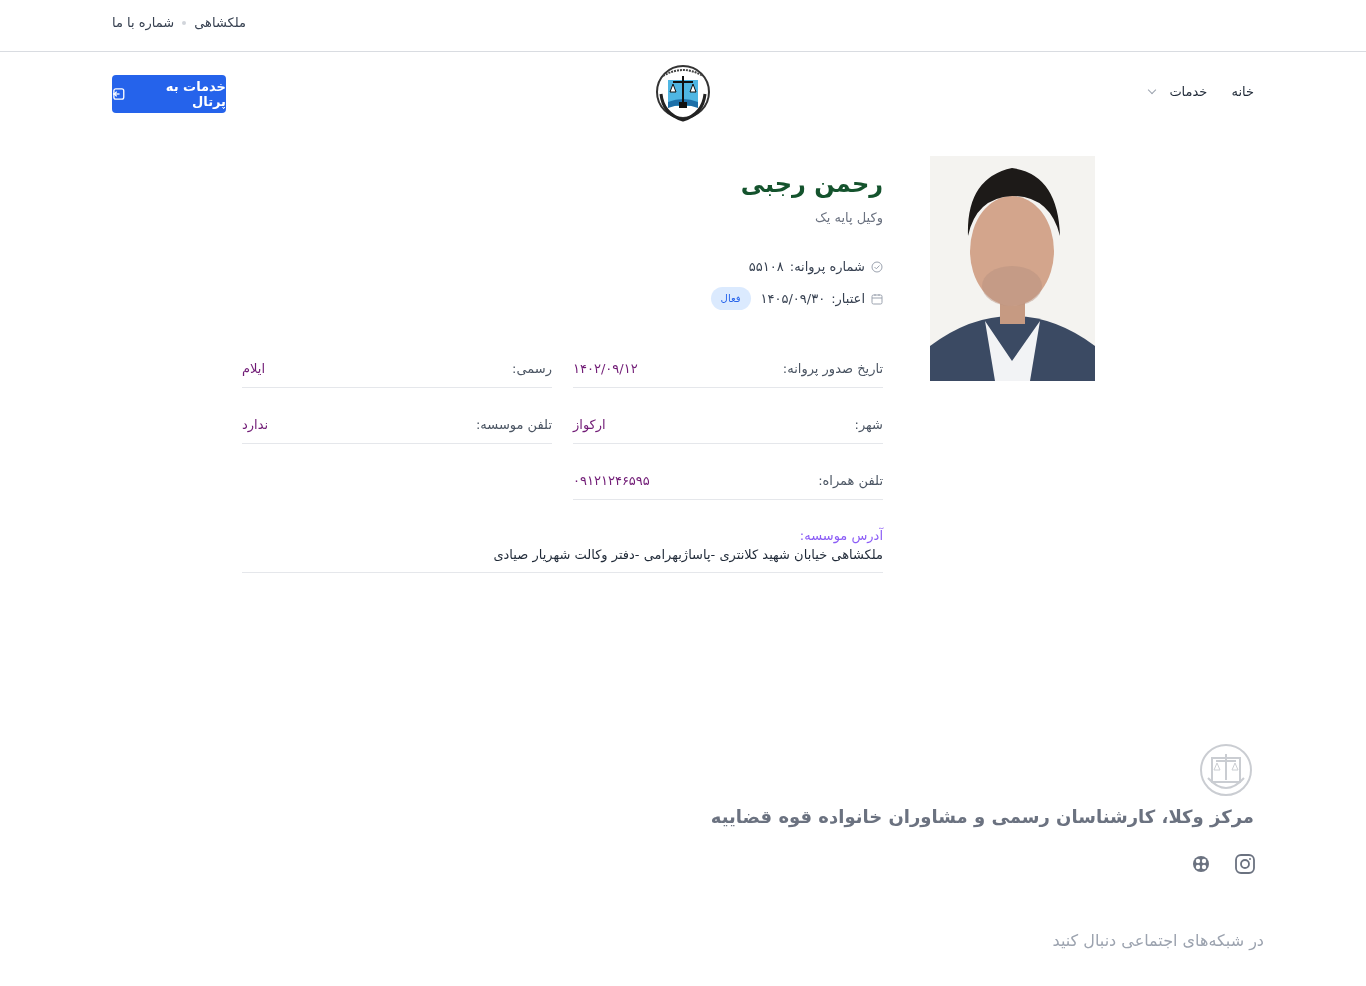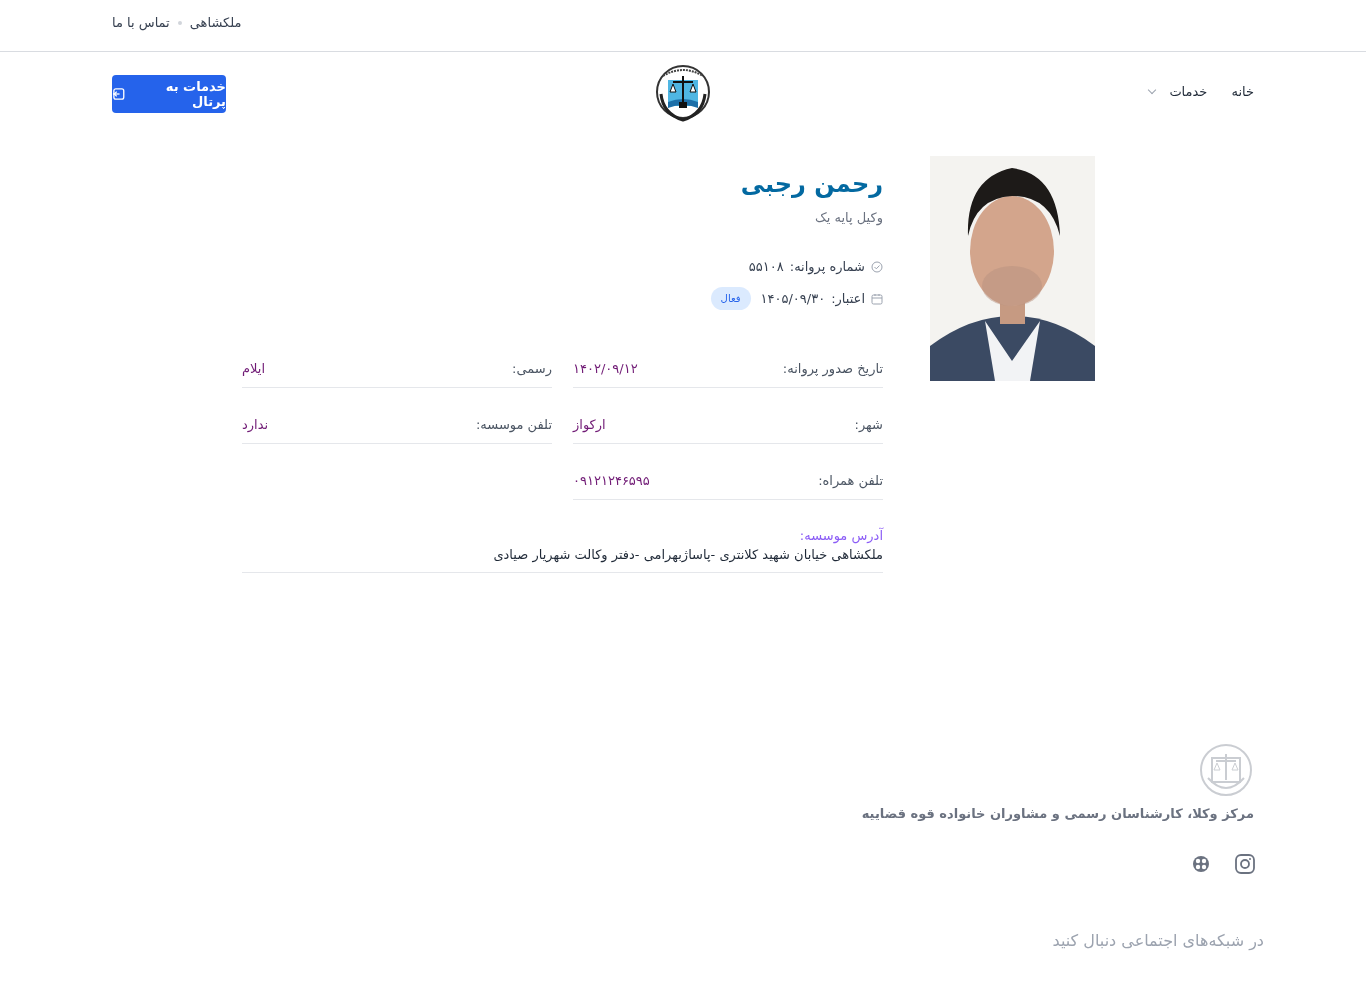--- a/index.html
+++ b/index.html
@@ -15,54 +15,54 @@
   
   .header { position: absolute; top: 52px; left: 0; width: 1366px; height: 90px; }
   .nav { position: absolute; right: 112px; top: 32px; display: flex; direction: rtl; gap: 24px; font-size: 13px; color: #1f2937; align-items: center; }
   .nav .item { display: flex; align-items: center; gap: 14px; }
   .nav .chev { width: 6px; height: 6px; border-left: 1px solid #9ca3af; border-bottom: 1px solid #9ca3af; transform: rotate(-45deg); margin-top: -3px; }
   .logo { position: absolute; left: 653px; top: 10px; width: 60px; height: 62px; }
   .portal-btn { position: absolute; left: 112px; top: 23px; width: 114px; height: 38px; background: #2563eb; border-radius: 4px; color: #fff; display: flex; align-items: center; justify-content: center; gap: 8px; font-size: 13px; font-weight: bold; direction: rtl; cursor: pointer; }
 
   
   .photo { position: absolute; left: 930px; top: 156px; width: 165px; height: 225px; background: linear-gradient(#f7f7f5, #eceae6); overflow: hidden; }
-  .name { position: absolute; right: 483px; top: 170px; font-size: 24px; font-weight: bold; color: #0369a1; direction: rtl; }
+  .name { position: absolute; right: 483px; top: 170px; font-size: 24px; font-weight: bold; color: #14532d; direction: rtl; }
   .rank { position: absolute; right: 483px; top: 210px; font-size: 13px; color: #6b7280; direction: rtl; }
   .meta { position: absolute; right: 483px; direction: rtl; display: flex; align-items: center; gap: 6px; font-size: 13px; color: #374151; }
   .meta1 { top: 259px; }
   .meta2 { top: 287px; }
   .meta .ico { width: 12px; height: 12px; display: inline-flex; }
   .badge { background: #dbeafe; color: #2563eb; font-size: 10px; padding: 6px 10px; border-radius: 14px; margin-right: 4px; }
 
   
   .field { position: absolute; direction: rtl; display: flex; justify-content: space-between; align-items: center; font-size: 13px; border-bottom: 1px solid #e5e7eb; height: 34px; padding-bottom: 4px; }
   .field .label { color: #4b5563; }
   .field .value { color: #701a75; }
   .colA { right: 483px; width: 310px; }
   .colB { right: 814px; width: 310px; }
   .r1 { top: 354px; } .r2 { top: 410px; } .r3 { top: 466px; }
   .addr { position: absolute; right: 483px; top: 528px; width: 641px; direction: rtl; border-bottom: 1px solid #e5e7eb; padding-bottom: 10px; }
   .addr .label { font-size: 13px; color: #8b5cf6; display: block; }
   .addr .value { font-size: 13px; color: #1f2937; display: block; margin-top: 4px; }
 
   
   .footer-logo { position: absolute; left: 1198px; top: 742px; width: 56px; height: 56px; opacity: 0.35; }
-  .footer-title { position: absolute; right: 112px; top: 806px; font-size: 13px; color: #6b7280; direction: rtl; font-weight: bold; }
+  .footer-title { position: absolute; right: 112px; top: 806px; font-size: 18px; color: #6b7280; direction: rtl; font-weight: bold; }
   .socials { position: absolute; left: 1190px; top: 853px; display: flex; gap: 22px; }
   .socials span { width: 22px; height: 22px; display: inline-flex; cursor: pointer; }
   .follow { position: absolute; right: 102px; top: 883px; font-size: 16px; color: #9ca3af; direction: rtl; margin-top: 48px; }
 </style>
 </head>
 <body>
 
 <div class="topbar">
   <div class="toplinks">
     <a href="#">ملکشاهی</a>
     <span class="dot"></span>
-    <a href="#">تماس با ما</a>
+    <a href="#">شماره با ما</a>
   </div>
 </div>
 
 <div class="header">
   <div class="nav">
     <div class="item">
       <span>خانه</span>
     </div>
     <div class="item">
       <span>خدمات</span>

